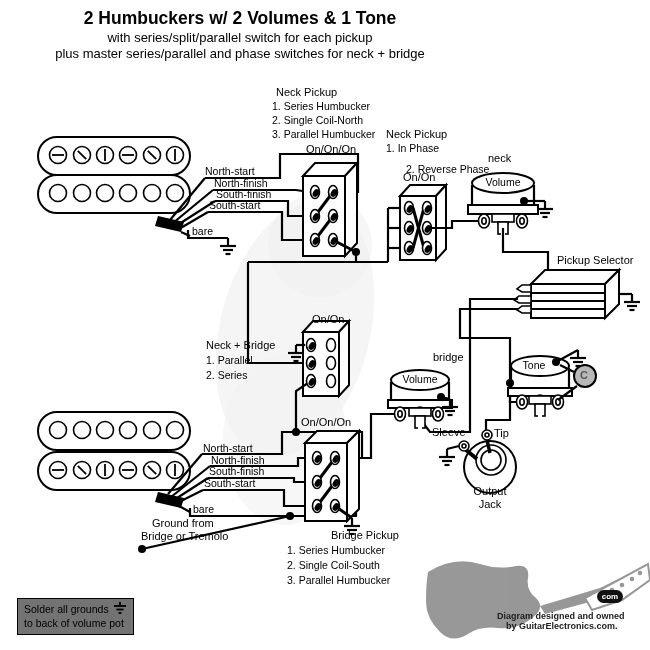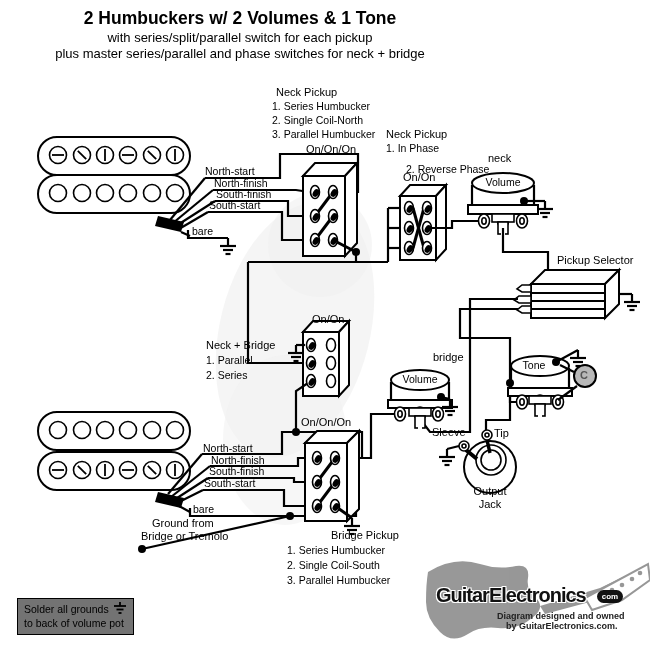--- a/index.html
+++ b/index.html
@@ -417,18 +417,17 @@
 <div class="notebox">
   <span>Solder all grounds</span><svg class="gnd-inline" width="14" height="13" viewBox="0 0 14 13">
         <line x1="7" y1="0" x2="7" y2="4" stroke="#000" stroke-width="1.8"></line>
         <line x1="1" y1="4" x2="13" y2="4" stroke="#000" stroke-width="1.8"></line>
         <line x1="3.5" y1="7.5" x2="10.5" y2="7.5" stroke="#000" stroke-width="1.8"></line>
         <line x1="5.5" y1="11" x2="8.5" y2="11" stroke="#000" stroke-width="1.8"></line>
       </svg><br>
   <span>to back of volume pot</span>
 </div>
 
-<div class="brand">GuitarElectronics</div>
 <div class="brandbadge">com</div>
 <div class="credit" style="left:497px;top:611px;">Diagram designed and owned</div>
 <div class="credit" style="left:506px;top:621px;">by GuitarElectronics.com.</div>
 
 </div>
 
 </body></html>

